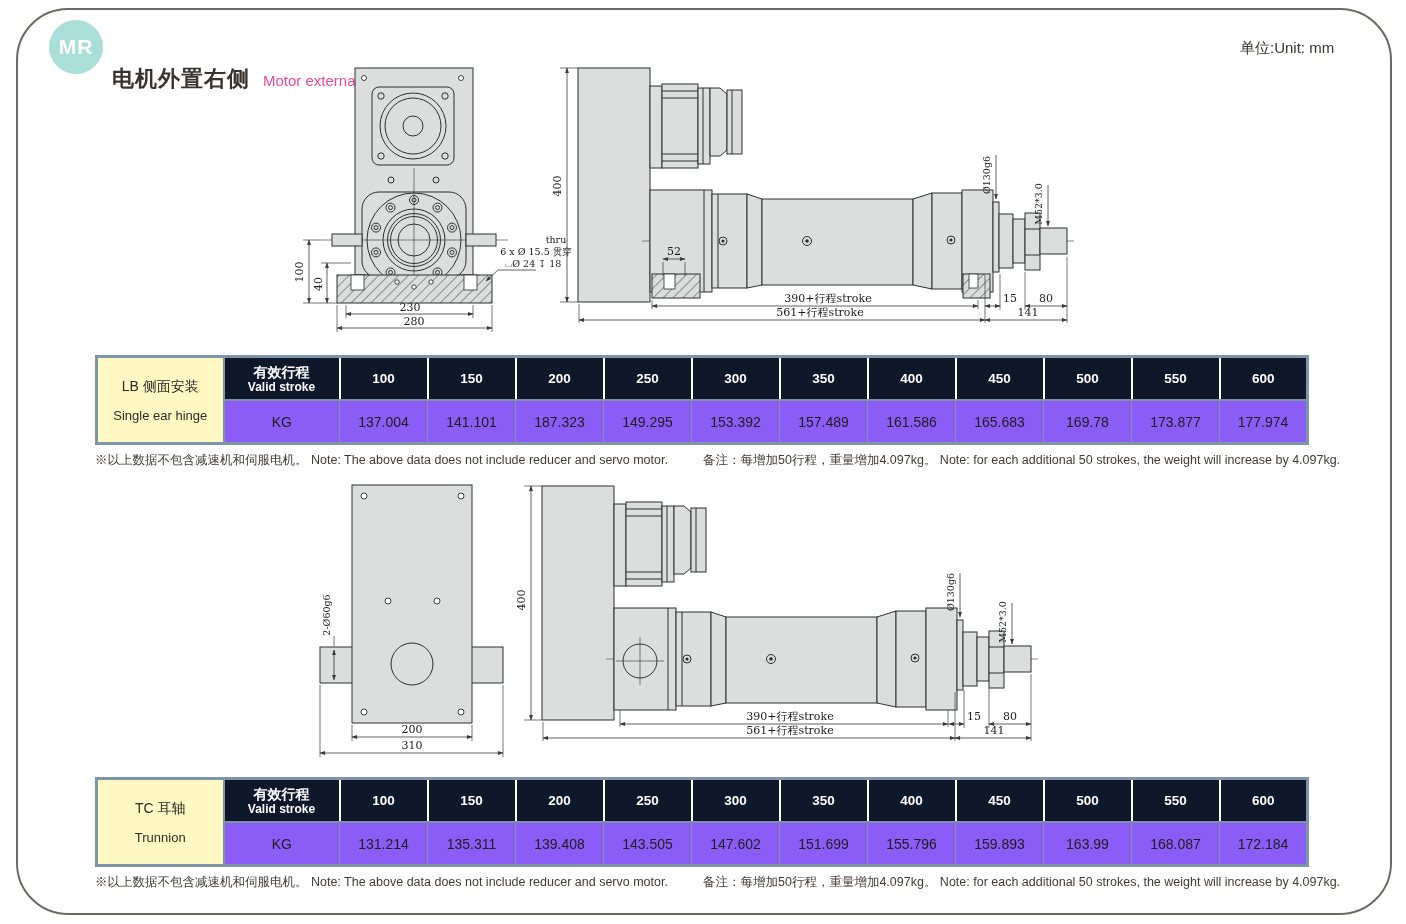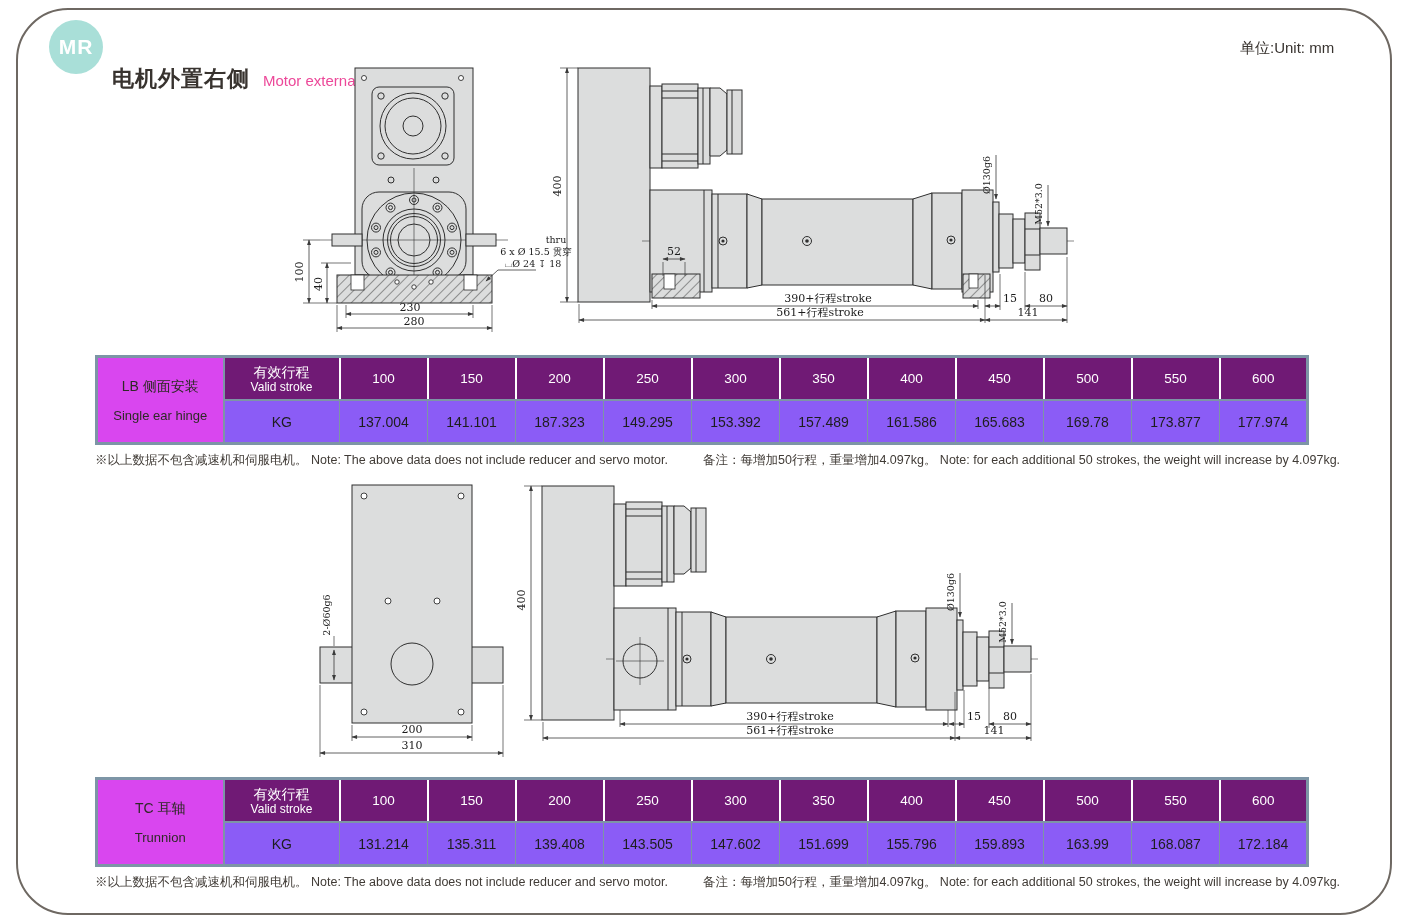--- a/index.html
+++ b/index.html
@@ -23,24 +23,24 @@
   .cl{fill:none;stroke:#3a3a3a;stroke-width:0.6;stroke-dasharray:12 3 2 3;}
   .ext{fill:none;stroke:#3a3a3a;stroke-width:0.7;}
   .dim{fill:none;stroke:#3a3a3a;stroke-width:0.8;marker-start:url(#arr);marker-end:url(#arr);}
   .dime{fill:none;stroke:#3a3a3a;stroke-width:0.8;marker-end:url(#arr);}
   .dimtxt{font-family:"DejaVu Serif",serif;font-size:11px;fill:#1c1c1c;text-anchor:middle;}
   .dimtxt-s{font-size:9.5px;}
 
   table.dtable{position:absolute;left:95px;width:1211px;border-collapse:collapse;
                table-layout:fixed;border:3px solid #7d95a6;}
   .dtable th,.dtable td{text-align:center;vertical-align:middle;padding:0;overflow:hidden;}
-  .hcell{background:#701a75;color:#fff;border:2px solid #fff;border-bottom:2px solid #7d95a6;
-         font-weight:normal;height:41px;font-size:13.5px;}
+  .hcell{background:#0f172a;color:#fff;border:2px solid #fff;border-bottom:2px solid #7d95a6;
+         font-weight:bold;height:41px;font-size:13.5px;}
   .vcell{background:#8b5cf6;color:#1d1d1d;border:1px solid #7d95a6;height:41px;font-size:14px;}
-  .lbl{background:#d946ef;border:2px solid #7d95a6;color:#2e2a26;}
+  .lbl{background:#fef9c3;border:2px solid #7d95a6;color:#2e2a26;}
   .lbl-zh{font-size:14px;}
   .lbl-en{font-size:13px;margin-top:12px;}
   .hz{font-size:14px;line-height:16px;}
   .he{font-size:12px;line-height:14px;}
   .note{position:absolute;font-size:12.5px;color:#403b36;white-space:nowrap;}
 </style>
 </head>
 <body>
 
 <div class="frame"></div>

